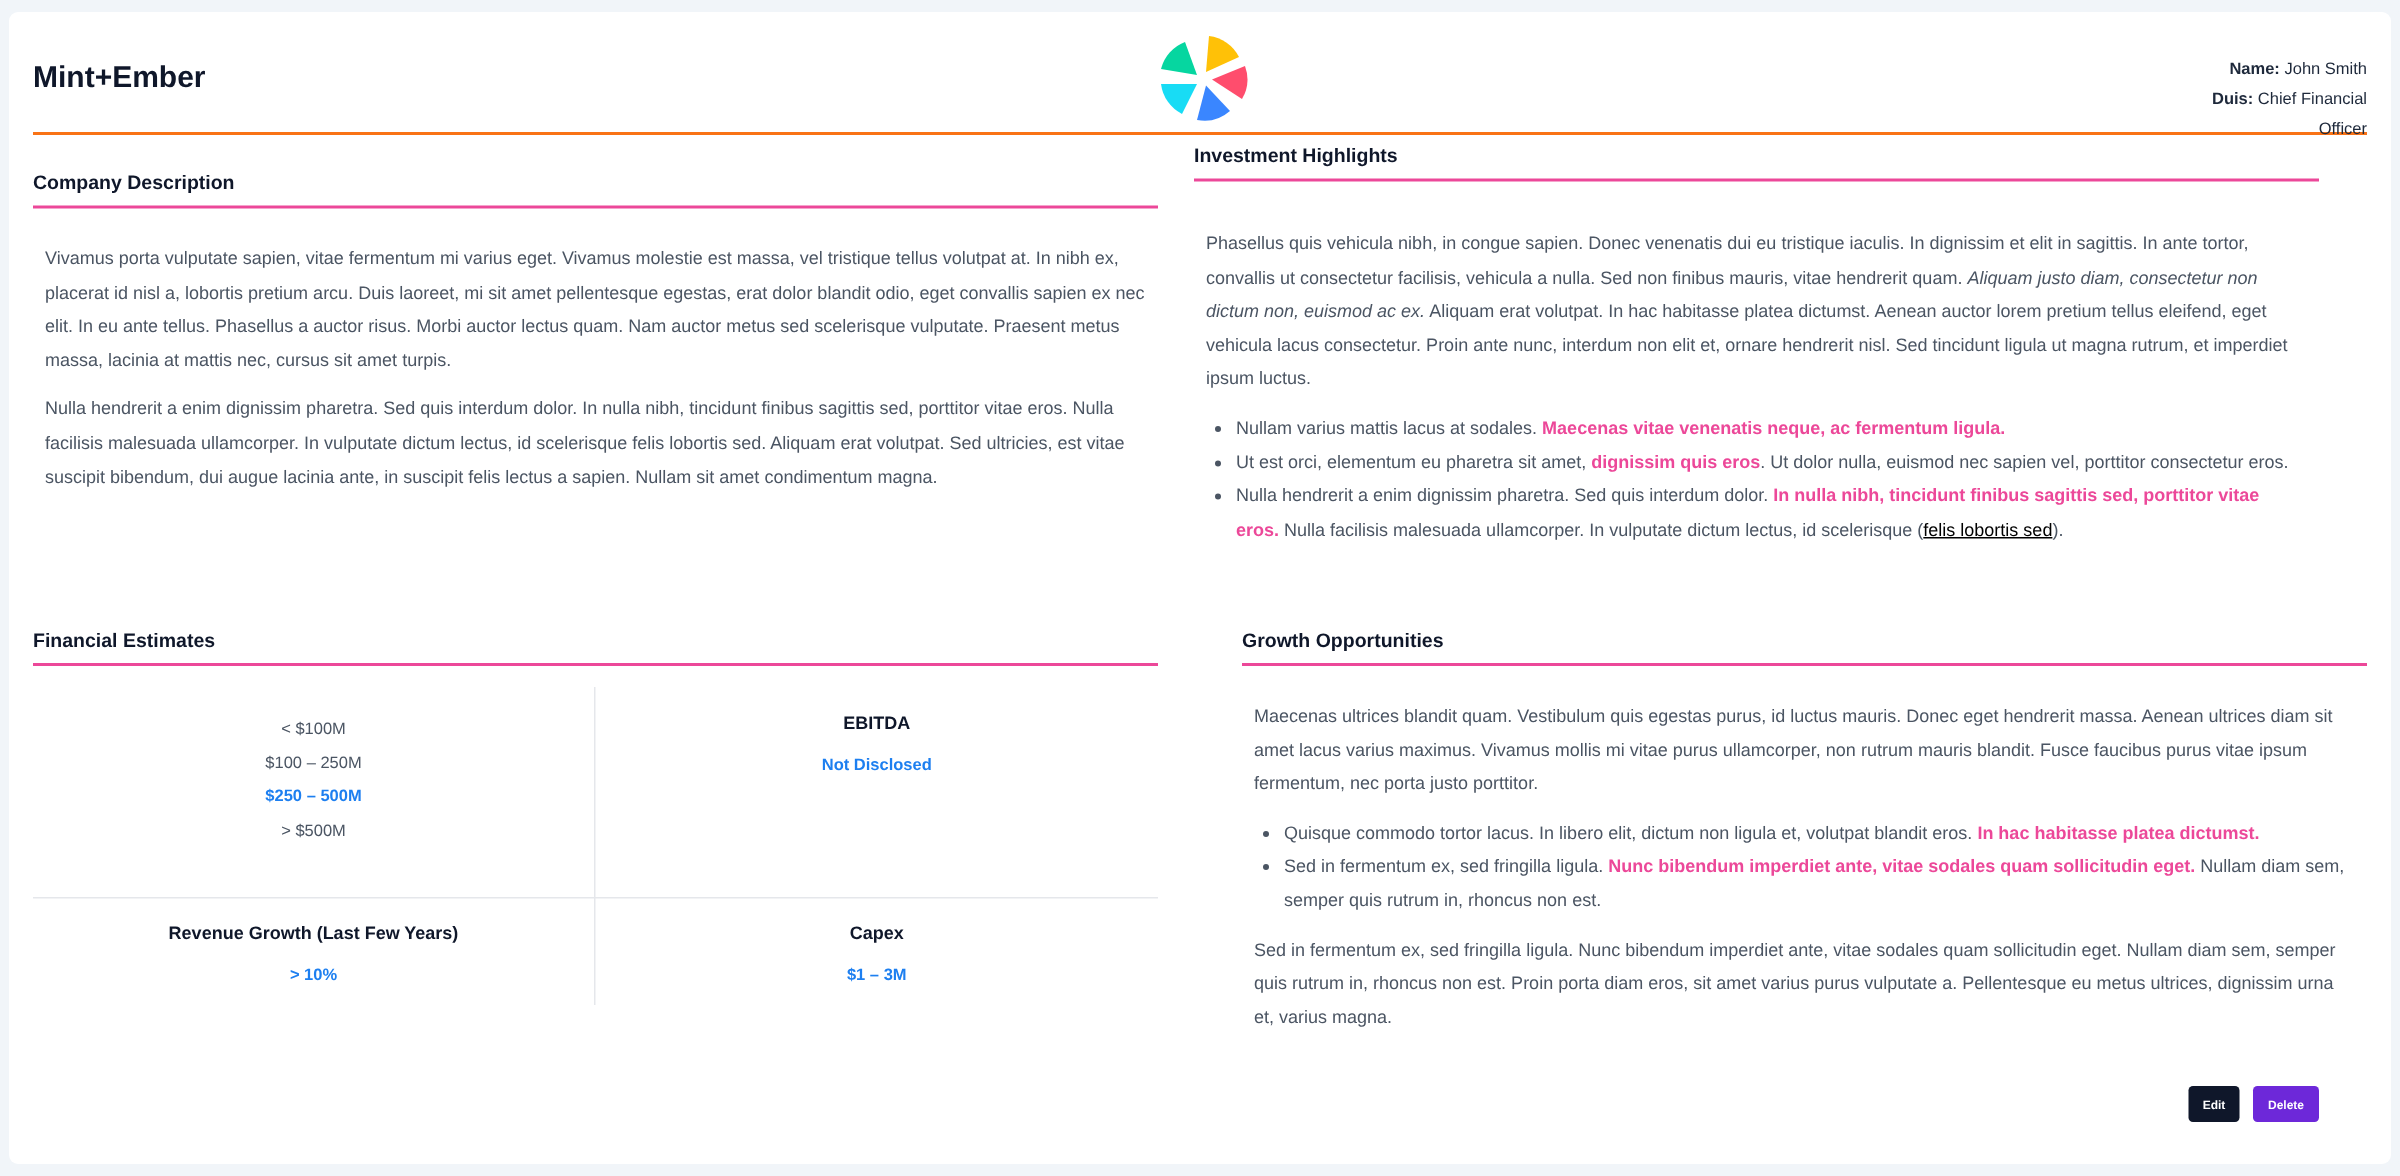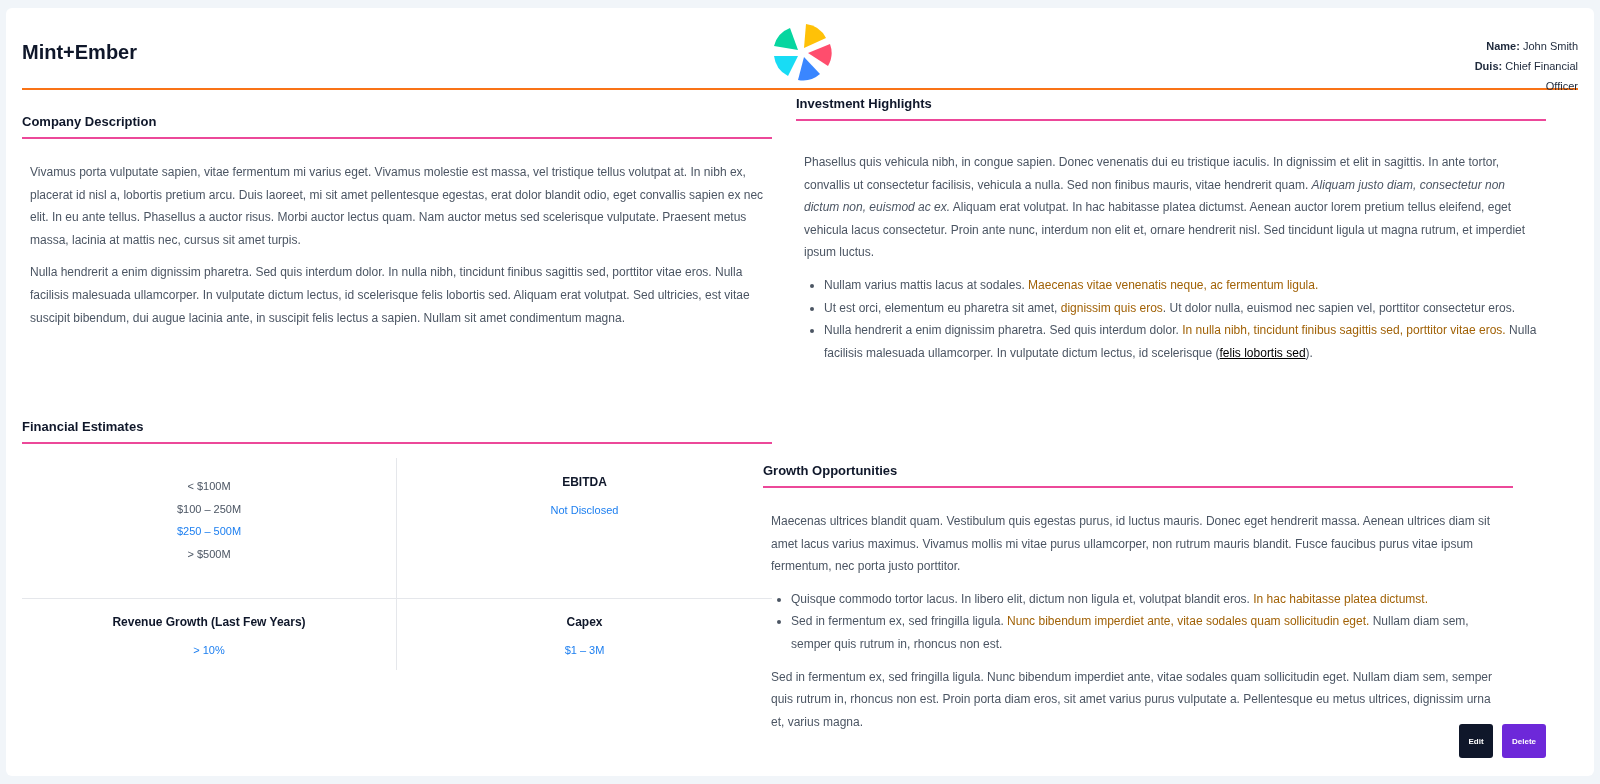--- a/index.html
+++ b/index.html
@@ -18,34 +18,34 @@
 
     .section { position: absolute; }
     .section-title {
       font-size: 13px; font-weight: bold; color: #0f172a; padding-bottom: 6px;
       border-bottom: 2px solid #ec4899; height: 24px; line-height: 14px;
     }
     .body-text { padding: 0 8px; font-size: 12px; color: #4b5563; line-height: 22.6px; }
     .body-text p { margin-bottom: 10px; }
     .body-text ul { margin: 0 0 10px 0; padding-left: 20px; }
     .body-text li { margin: 0; }
-    .body-text b { color: #a16207; font-weight: normal; }
+    .body-text b { color: #ec4899; font-weight: bold; }
     .body-text i { font-style: italic; }
     .body-text a { color: #000000; text-decoration: underline; }
 
     .fin-grid { position: relative; width: 750px; height: 216px; margin-top: 14px; }
     .fin-cell { position: absolute; text-align: center; }
     .fin-label { font-size: 12px; font-weight: bold; color: #0f172a; margin-bottom: 10px; line-height: 14px; }
     .fin-opt { font-size: 11px; color: #4b5563; line-height: 22.6px; }
-    .fin-opt.sel { color: #1d7ff0; font-weight: normal; }
+    .fin-opt.sel { color: #1d7ff0; font-weight: bold; }
     .vline { position: absolute; left: 374px; top: 0; width: 1px; height: 212px; background: #e5e7eb; }
     .hline { position: absolute; left: 0; top: 140px; width: 750px; height: 1px; background: #e5e7eb; }
 
     .btn {
-      position: absolute; height: 34px; border-radius: 3px; border: none;
+      position: absolute; height: 24px; border-radius: 3px; border: none;
       font-size: 8px; font-weight: bold; color: #fff; font-family: "Liberation Sans", sans-serif; cursor: pointer;
     }
     .btn-edit { left: 1453px; top: 716px; width: 34px; background: #0f172a; }
     .btn-delete { left: 1496px; top: 716px; width: 44px; background: #6d28d9; }
   </style>
 </head>
 <body>
 
 <div class="card">
 
@@ -118,21 +118,21 @@
         <div class="fin-opt sel">&gt; 10%</div>
       </div>
 
       <div class="fin-cell" style="left:375px; top:157px; width:375px;">
         <div class="fin-label">Capex</div>
         <div class="fin-opt sel">$1 – 3M</div>
       </div>
     </div>
   </div>
 
-  <div class="section" style="left:757px; top:412px; width:750px;margin-top:44px;">
+  <div class="section" style="left:822px; top:412px; width:750px;">
     <div class="section-title">Growth Opportunities</div>
     <div class="body-text" style="margin-top:22px;">
       <p>Maecenas ultrices blandit quam. Vestibulum quis egestas purus, id luctus mauris. Donec eget hendrerit massa. Aenean ultrices diam sit amet lacus varius maximus. Vivamus mollis mi vitae purus ullamcorper, non rutrum mauris blandit. Fusce faucibus purus vitae ipsum fermentum, nec porta justo porttitor.</p>
       <ul>
         <li><span>Quisque commodo tortor lacus. In libero elit, dictum non ligula et, volutpat blandit eros. </span><b>In hac habitasse platea dictumst.</b></li>
         <li><span>Sed in fermentum ex, sed fringilla ligula. </span><b>Nunc bibendum imperdiet ante, vitae sodales quam sollicitudin eget.</b><span> Nullam diam sem, semper quis rutrum in, rhoncus non est.</span></li>
       </ul>
       <p>Sed in fermentum ex, sed fringilla ligula. Nunc bibendum imperdiet ante, vitae sodales quam sollicitudin eget. Nullam diam sem, semper quis rutrum in, rhoncus non est. Proin porta diam eros, sit amet varius purus vulputate a. Pellentesque eu metus ultrices, dignissim urna et, varius magna.</p>
     </div>
   </div>

